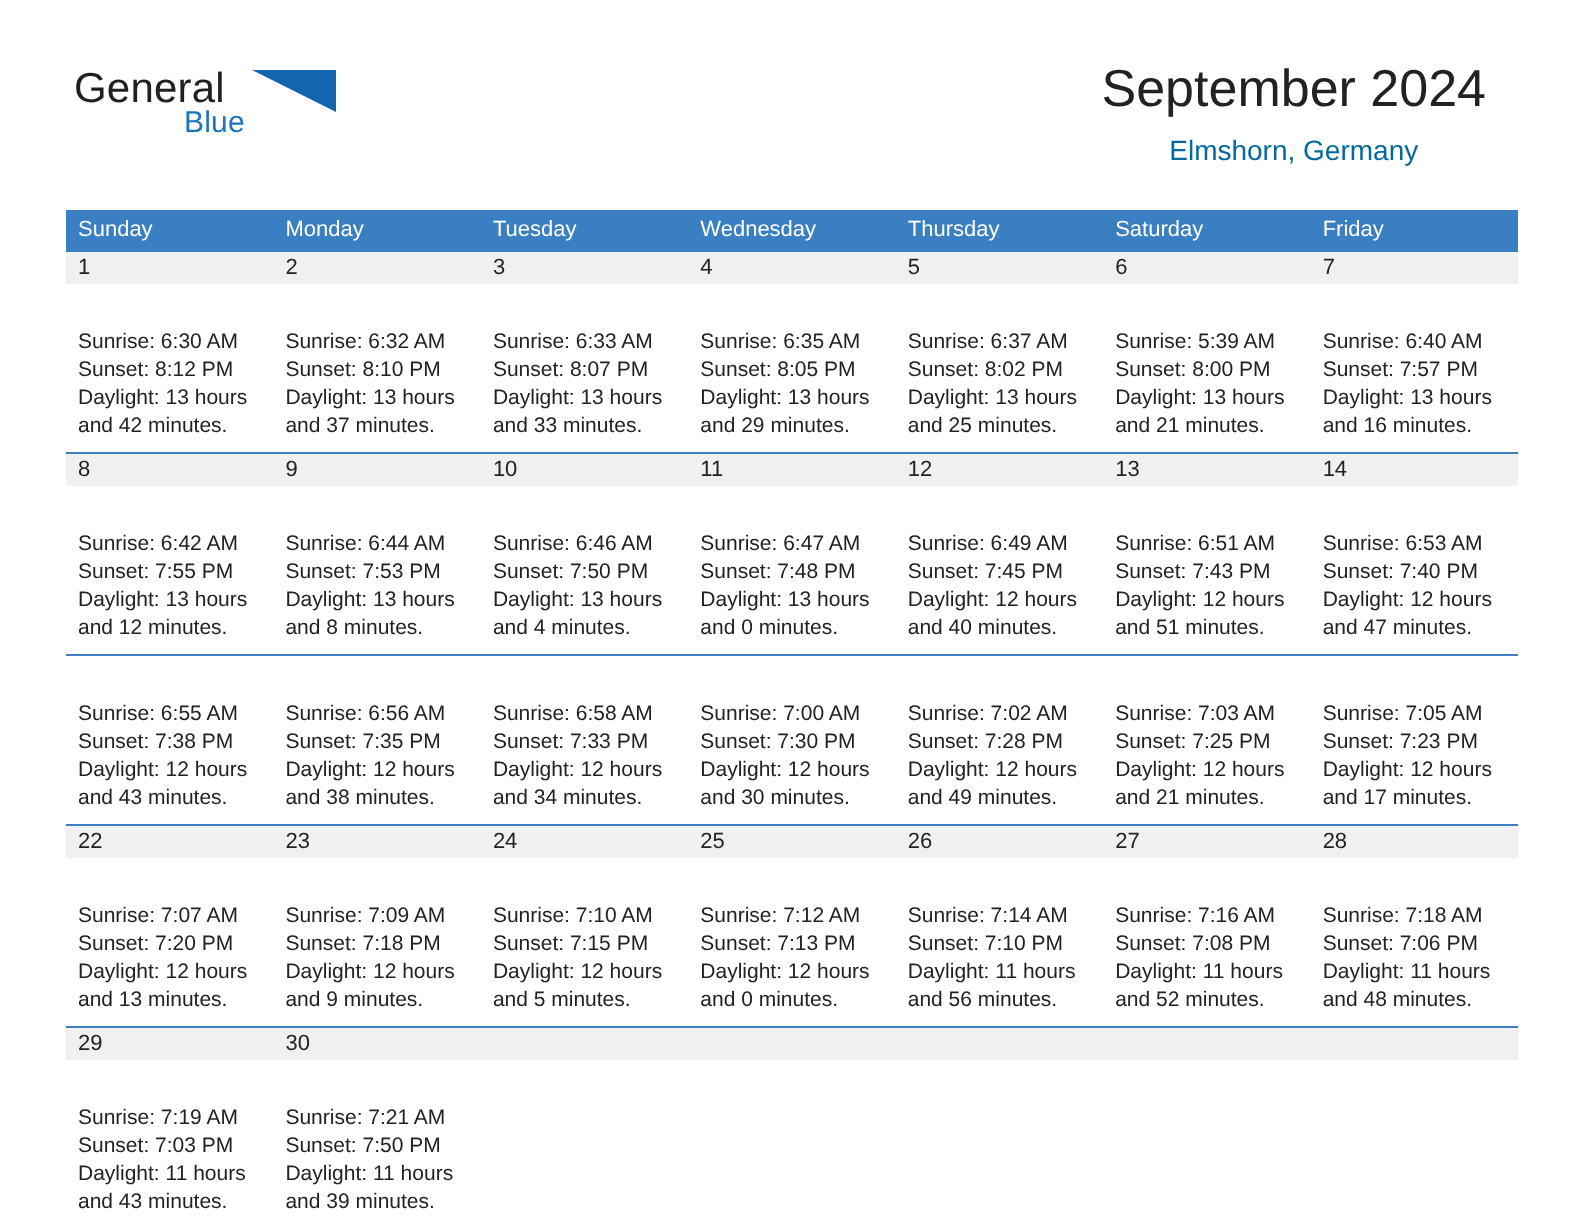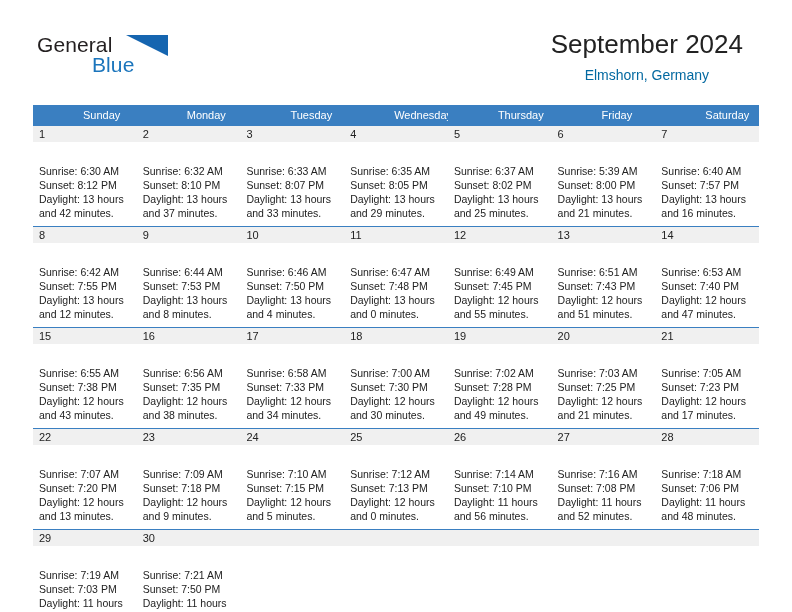--- a/index.html
+++ b/index.html
@@ -47,21 +47,21 @@
   }
   .logo-tri-svg {
     position: absolute;
     left: 93px;
     top: 1px;
   }
   .logo-blue {
     position: absolute;
     left: 59px;
     top: 20px;
-    font-size: 21px;
+    font-size: 15px;
     color: #1b75bc;
     letter-spacing: 0.1px;
     line-height: 1;
   }
   .title-block {
     position: absolute;
     right: 16px;
     top: 0;
     text-align: center;
   }
@@ -94,21 +94,20 @@
   .dow-cell {
     flex: 1 1 0;
     height: 20px;
     line-height: 20px;
     color: #ffffff;
     font-size: 11px;
     padding-left: 6px;
     box-sizing: border-box;
     overflow: hidden;
     white-space: nowrap;
-    margin-left: 44px;
   }
 
   .week {
     width: 100%;
     border-top: 1px solid #3a7fc1;
     box-sizing: border-box;
   }
   .week:first-of-type {
     border-top: none;
   }
@@ -169,22 +168,22 @@
   </div>
 
   <div class="calendar">
 
     <div class="dow-row">
       <div class="dow-cell">Sunday</div>
       <div class="dow-cell">Monday</div>
       <div class="dow-cell">Tuesday</div>
       <div class="dow-cell">Wednesday</div>
       <div class="dow-cell">Thursday</div>
+      <div class="dow-cell">Saturday</div>
       <div class="dow-cell">Friday</div>
-      <div class="dow-cell">Saturday</div>
     </div>
 
     <div class="week">
       <div class="week-num-row">
         <div class="daynum-cell">1</div>
         <div class="daynum-cell">2</div>
         <div class="daynum-cell">3</div>
         <div class="daynum-cell">4</div>
         <div class="daynum-cell">5</div>
         <div class="daynum-cell">6</div>
@@ -268,47 +267,38 @@
         <div class="detail-cell">
           <div class="detail-line">Sunrise: 6:47 AM</div>
           <div class="detail-line">Sunset: 7:48 PM</div>
           <div class="detail-line">Daylight: 13 hours</div>
           <div class="detail-line">and 0 minutes.</div>
         </div>
         <div class="detail-cell">
           <div class="detail-line">Sunrise: 6:49 AM</div>
           <div class="detail-line">Sunset: 7:45 PM</div>
           <div class="detail-line">Daylight: 12 hours</div>
-          <div class="detail-line">and 55 minutes.</div>
+          <div class="detail-line">and 40 minutes.</div>
         </div>
         <div class="detail-cell">
           <div class="detail-line">Sunrise: 6:51 AM</div>
           <div class="detail-line">Sunset: 7:43 PM</div>
           <div class="detail-line">Daylight: 12 hours</div>
           <div class="detail-line">and 51 minutes.</div>
         </div>
         <div class="detail-cell">
           <div class="detail-line">Sunrise: 6:53 AM</div>
           <div class="detail-line">Sunset: 7:40 PM</div>
           <div class="detail-line">Daylight: 12 hours</div>
           <div class="detail-line">and 47 minutes.</div>
         </div>
       </div>
     </div>
 
     <div class="week">
-      <div class="week-num-row">
-        <div class="daynum-cell">15</div>
-        <div class="daynum-cell">16</div>
-        <div class="daynum-cell">17</div>
-        <div class="daynum-cell">18</div>
-        <div class="daynum-cell">19</div>
-        <div class="daynum-cell">20</div>
-        <div class="daynum-cell">21</div>
-      </div>
       <div class="week-body-row">
         <div class="detail-cell">
           <div class="detail-line">Sunrise: 6:55 AM</div>
           <div class="detail-line">Sunset: 7:38 PM</div>
           <div class="detail-line">Daylight: 12 hours</div>
           <div class="detail-line">and 43 minutes.</div>
         </div>
         <div class="detail-cell">
           <div class="detail-line">Sunrise: 6:56 AM</div>
           <div class="detail-line">Sunset: 7:35 PM</div>

